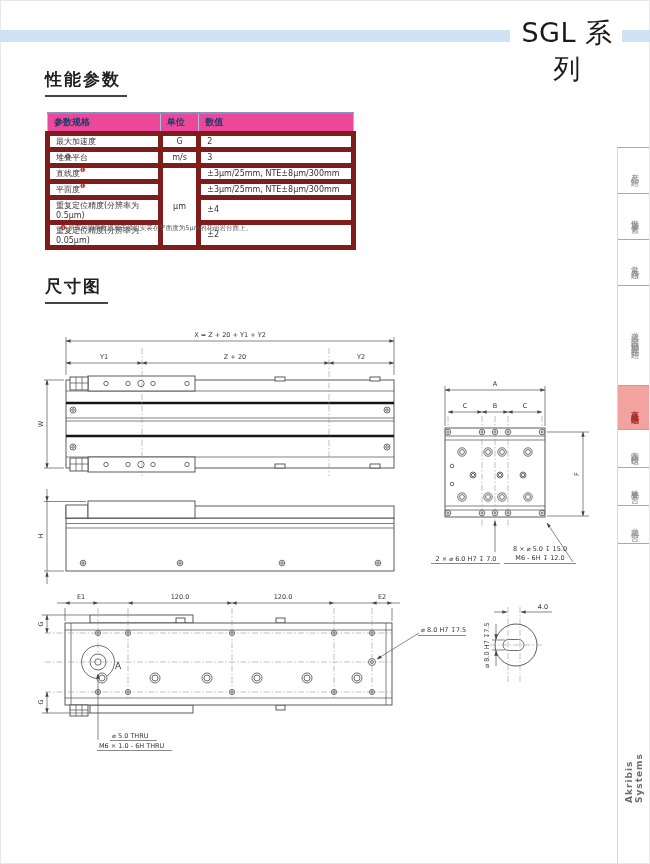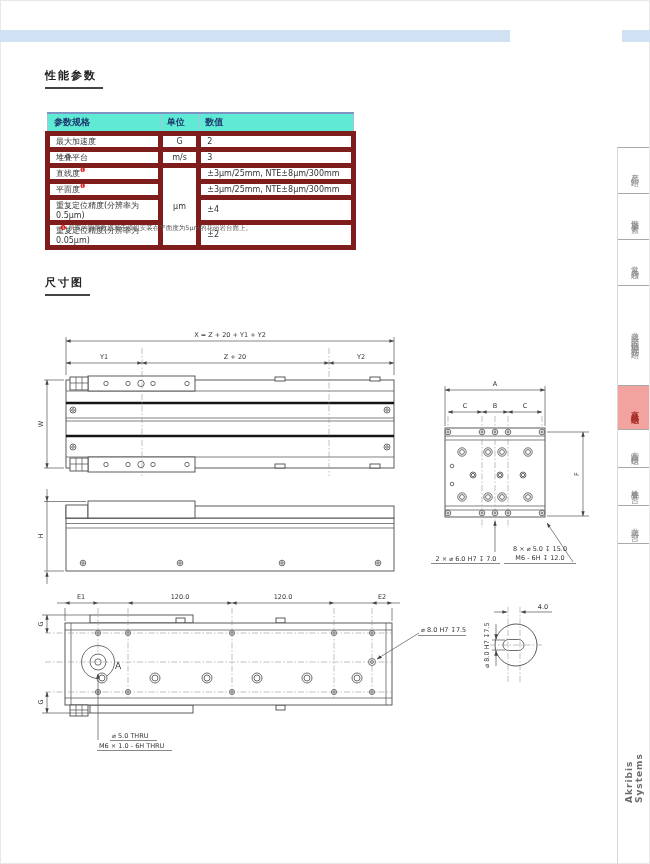--- a/index.html
+++ b/index.html
@@ -8,29 +8,29 @@
           box-shadow: inset 0 0 0 1px #e8e8e8; }
 
   
   .hdr-bar { position:absolute; top:30px; height:12px; background:#cfe1f2; }
   .hdr-bar.left { left:0; width:510px; }
   .hdr-bar.right { left:622px; width:28px; }
   .hdr-title { position:absolute; top:15px; left:514px; width:106px; text-align:center;
                font-size:27px; color:#1a1a1a; letter-spacing:0.5px; }
 
   
-  .sec { position:absolute; left:45px; font-size:11px; font-weight:bold; color:#222;
+  .sec { position:absolute; left:45px; font-size:17px; font-weight:bold; color:#222;
          letter-spacing:2px; border-bottom:2px solid #444; padding:0 6px 4px 0; }
   .sec.s1 { top:68px; }
   .sec.s2 { top:275px; }
 
   
   .ptable { position:absolute; left:45px; top:112px; width:311px; border-collapse:collapse;
             font-size:8px; color:#333; border:1px solid #93a9cf; border-top:2px solid #7e95c4; }
-  .ptable th { background:#5eead4; color:#1f3a6e; font-size:9px; font-weight:bold;
+  .ptable th { background:#ec4899; color:#1f3a6e; font-size:9px; font-weight:bold;
                text-align:left; height:20px; padding:0 0 0 6px; border:1px solid #aebedd; }
   .ptable td { height:15px; padding:0 0 0 6px; border:5px solid #7f1d1d; background:#fff; }
   .ptable td.c { text-align:center; padding:0; }
   .ptable col.c1 { width:115px; } .ptable col.c2 { width:39px; } .ptable col.c3 { width:157px; }
   .mark { color:#e02020; font-size:6px; vertical-align:super; line-height:0; }
 
   .footnote { position:absolute; left:60px; top:224px; font-size:6.5px; color:#555; }
   .footnote .mark { font-size:7px; vertical-align:baseline; margin-right:2px; }
 
   
@@ -60,20 +60,21 @@
   .dt { font-family:"DejaVu Sans", sans-serif; font-size:6.5px; fill:#333; }
   .dtm { text-anchor:middle; }
   .dts { font-size:9px; }
 </style>
 </head>
 <body>
 
 <div class="page">
 
   <div class="hdr-bar left"></div>
+  <div class="hdr-title">SGL 系列</div>
   <div class="hdr-bar right"></div>
 
   <div class="sec s1">性能参数</div>
 
   <table class="ptable">
     <colgroup>
         <col class="c1">
         <col class="c2">
         <col class="c3">
       </colgroup>

